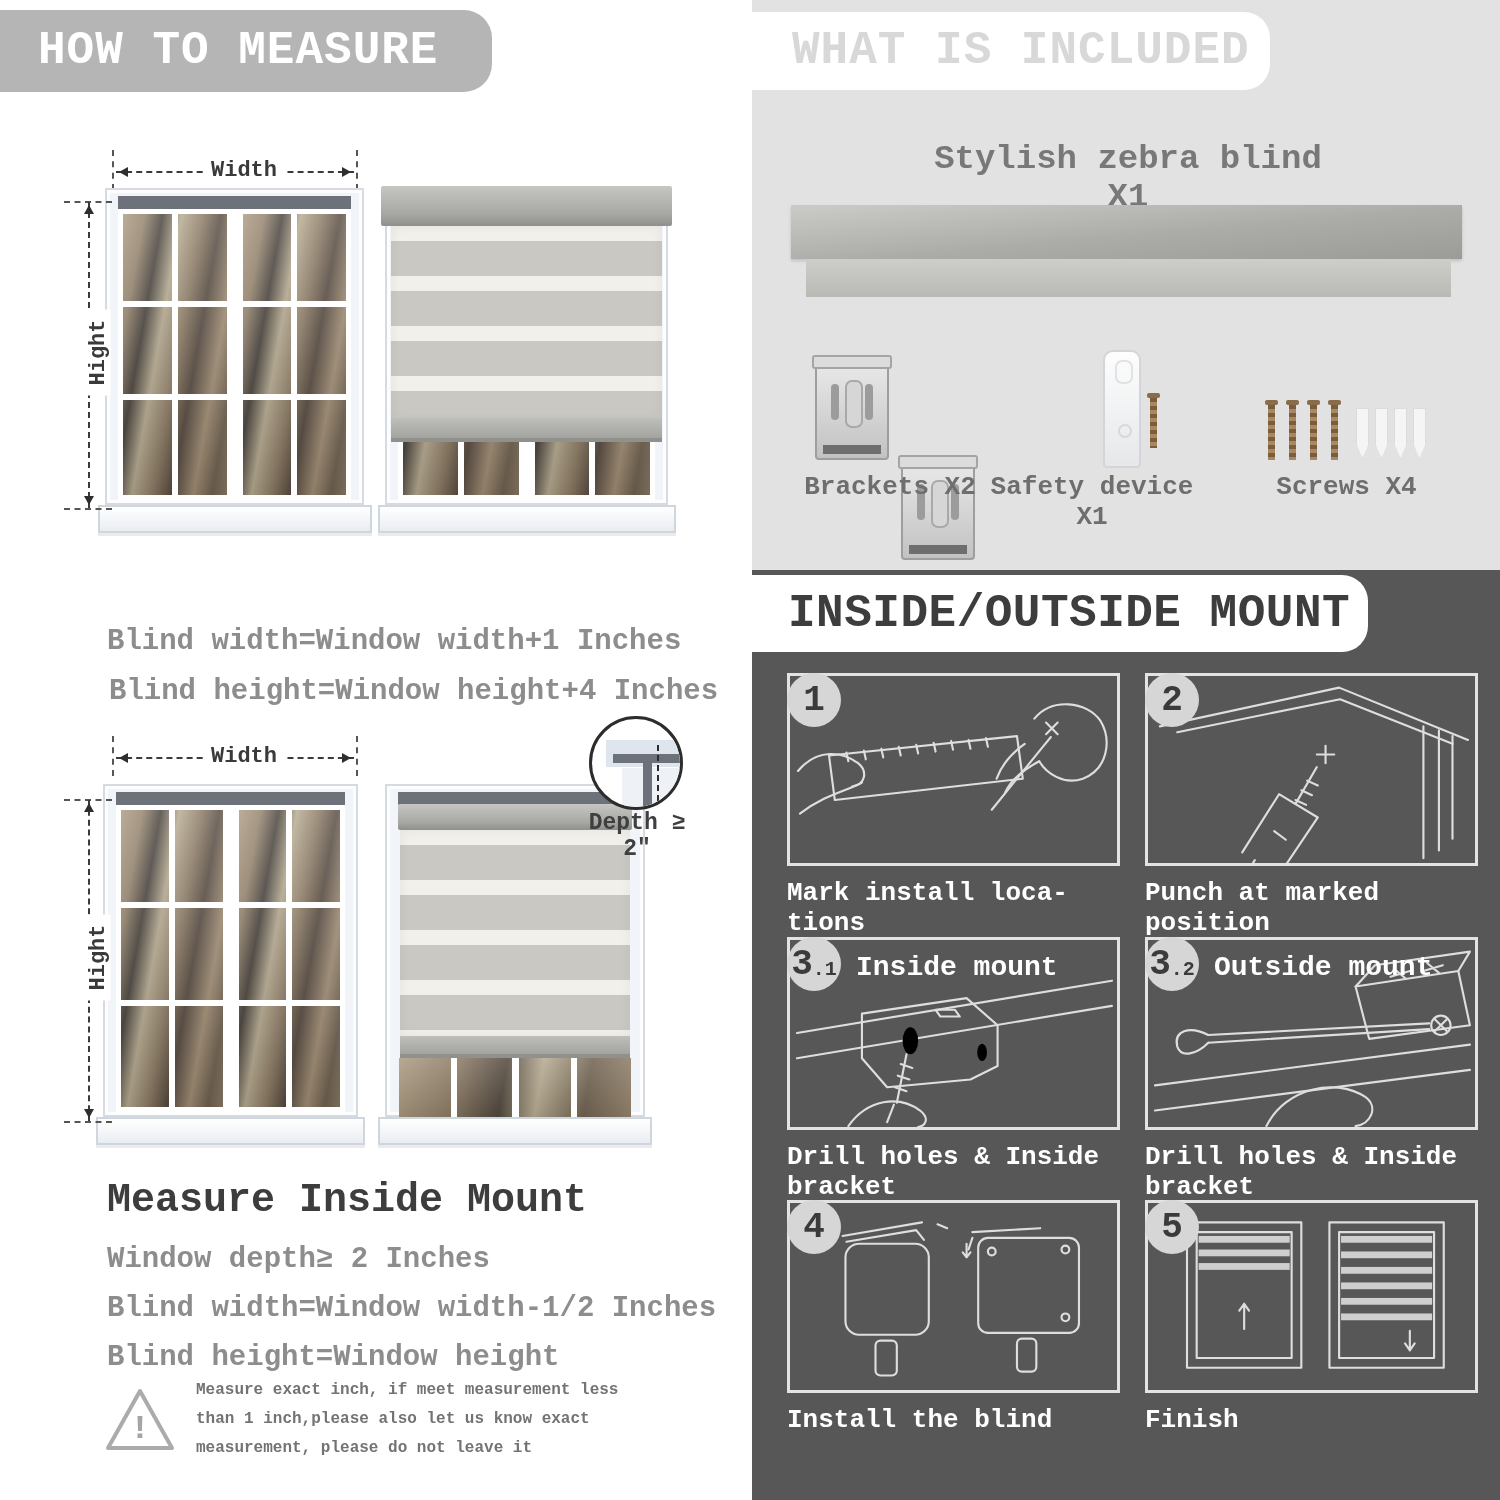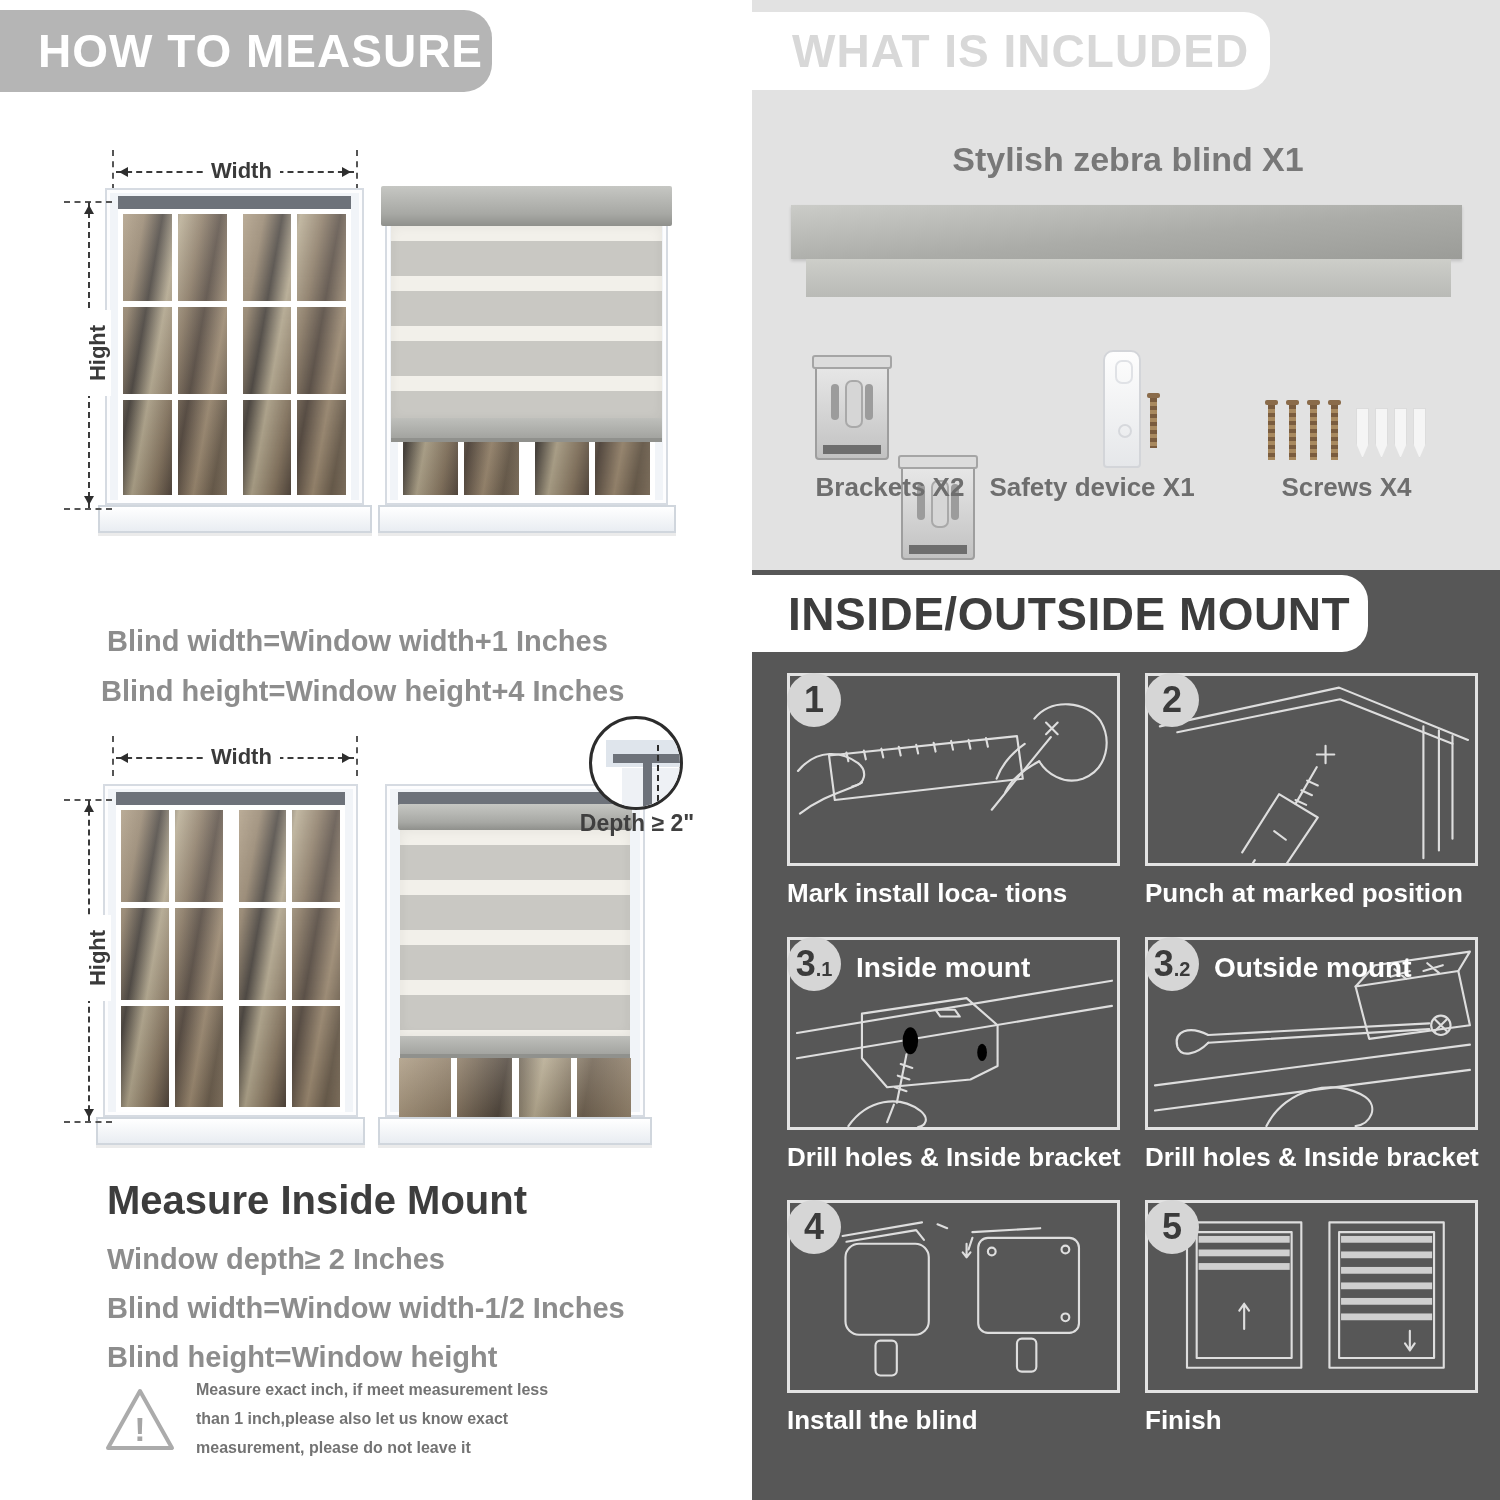--- a/index.html
+++ b/index.html
@@ -1,38 +1,38 @@
 <!DOCTYPE html>
 <html><head>
 <meta charset="utf-8">
 <style>
   html,body{margin:0;padding:0;background:#fff;}
   #page{position:relative;width:1500px;height:1500px;background:#ffffff;overflow:hidden;
-        font-family:Liberation Sans, sans-serif;}
+        font-family:Liberation Mono, monospace;}
   .abs{position:absolute;}
 
   
   #hdr-left{left:0;top:10px;width:492px;height:82px;background:#b5b5b5;border-radius:0 28px 28px 0;
             display:flex;align-items:center;padding-left:38px;box-sizing:border-box;}
   #hdr-left span{color:#ffffff;font-size:46px;font-weight:bold;letter-spacing:1px;}
   #sec-included{left:752px;top:0;width:748px;height:570px;background:#e2e2e2;}
   #hdr-included{left:752px;top:12px;width:518px;height:78px;background:#ffffff;border-radius:0 26px 26px 0;
             display:flex;align-items:center;padding-left:40px;box-sizing:border-box;}
   #hdr-included span{color:#d8d8d8;font-size:46px;font-weight:bold;letter-spacing:1px;}
   #sec-mount{left:752px;top:570px;width:748px;height:930px;background:#575757;}
   #hdr-mount{left:752px;top:575px;width:616px;height:77px;background:#ffffff;border-radius:0 26px 26px 0;
             display:flex;align-items:center;padding-left:36px;box-sizing:border-box;}
   #hdr-mount span{color:#3d3d3d;font-size:46px;font-weight:bold;letter-spacing:.5px;}
 
   
   .h2{color:#3d3d3d;font-size:40px;font-weight:bold;}
   .body-line{color:#8d8d8d;font-size:29px;font-weight:bold;}
   #t-out-h{left:107px;top:560px;}
   #t-out-1{left:107px;top:625px;}
-  #t-out-2{left:101px;top:675px;}
+  #t-out-2{left:109px;top:675px;}
   #t-in-h{left:107px;top:1178px;}
   #t-in-1{left:107px;top:1243px;text-align:center;}
   #t-in-2{left:107px;top:1292px;}
   #t-in-3{left:107px;top:1341px;}
 
   
   #warn-tri{left:103px;top:1385px;width:74px;height:70px;}
   #warn-excl{left:103px;top:1410px;width:74px;text-align:center;color:#a5a5a5;font-size:34px;font-weight:bold;}
   .warn-line{left:196px;width:470px;color:#737373;font-size:16px;font-weight:600;}
   #warn-1{top:1381px;} #warn-2{top:1410px;} #warn-3{top:1439px;}

